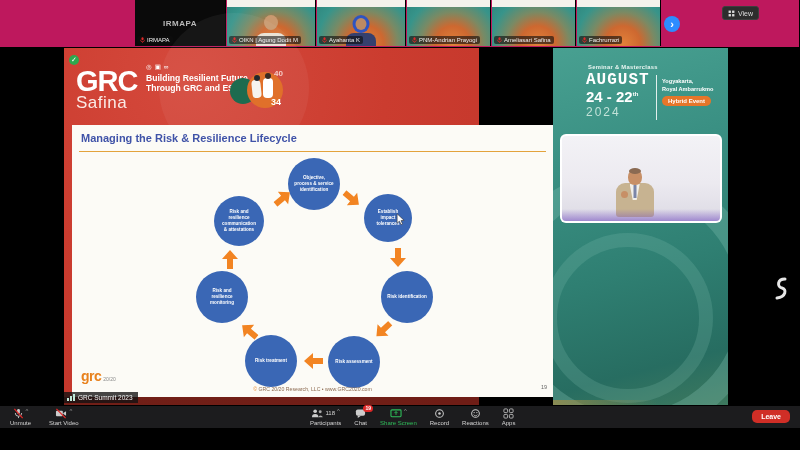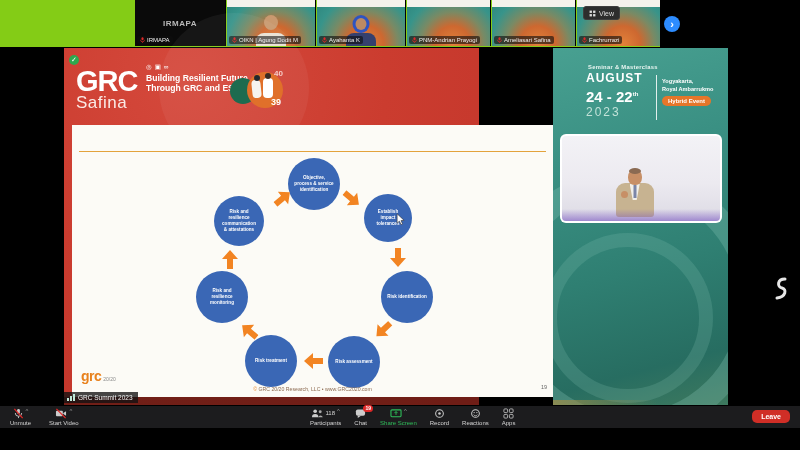--- a/index.html
+++ b/index.html
@@ -2,21 +2,21 @@
 <html><head>
 <meta charset="utf-8">
 <style>
   * { margin:0; padding:0; box-sizing:border-box; }
   html,body { background:#000; }
   button { font-family:inherit; cursor:pointer; }
   #app { width:800px; height:450px; position:relative; background:#000; overflow:hidden;
          font-family:"Liberation Sans",sans-serif; }
 
   
-  #filmstrip { position:absolute; top:0; left:0; width:660px; height:47px; background:#84cc16; }
+  #filmstrip { position:absolute; top:0; left:0; width:799px; height:47px; background:#be185d; }
   .thumb { position:absolute; top:0; height:46px; overflow:hidden; background:#000; border-right:1px solid #000; }
   .t1 { left:135px; width:91px; background:#0a0a0a; }
   .t2 { left:227px; width:89px; }
   .t3 { left:317px; width:89px; }
   .t4 { left:407px; width:84px; }
   .t5 { left:492px; width:84px; }
   .t6 { left:577px; width:84px; }
   .evt-bg { background:radial-gradient(circle at 55% 95%, #e2813a 0%, #cd6830 28%, #7a8a64 50%, #37948a 74%, #2d857c 100%); }
   .evt-bg::before { content:""; position:absolute; top:0; left:0; right:0; height:7px; background:#f4f2ec; }
   .center-name { position:absolute; top:50%; left:50%; transform:translate(-50%,-50%);
@@ -92,21 +92,21 @@
   
   #teal-panel { position:absolute; left:489px; top:0; width:175px; height:361px; overflow:hidden;
                 background:linear-gradient(165deg,#48a091 0%,#3a9083 30%,#2f7f72 60%,#276d61 85%,#3f7a5e 100%); }
   .swirl1 { position:absolute; left:-60px; top:120px; width:270px; height:270px; border-radius:50%;
             border:24px solid rgba(140,200,185,.28); }
   .swirl2 { position:absolute; left:-10px; top:185px; width:170px; height:170px; border-radius:50%;
             border:14px solid rgba(140,200,185,.2); }
   .olive { position:absolute; left:0; bottom:0; width:60%; height:9px;
            background:linear-gradient(90deg,rgba(160,140,70,.75),rgba(160,140,70,0)); }
   .evt-type { position:absolute; left:35px; top:16px; font-size:5.8px; font-weight:600; color:#eaf6f2; letter-spacing:.3px; }
-  .evt-month { position:absolute; left:33px; top:23px; font-size:12px; font-weight:800; color:#fff; letter-spacing:1px; }
+  .evt-month { position:absolute; left:33px; top:23px; font-size:16px; font-weight:800; color:#fff; letter-spacing:1px;font-family:Liberation Mono, monospace; }
   .evt-dates { position:absolute; left:33px; top:40px; font-size:15px; font-weight:800; color:#fff; }
   .evt-dates sup { font-size:6px; }
   .evt-year { position:absolute; left:33px; top:57px; font-size:12px; color:#c2e2d8; letter-spacing:2px; }
   .evt-divider { position:absolute; left:103px; top:27px; width:1px; height:45px; background:rgba(255,255,255,.85); }
   .evt-loc { position:absolute; left:109px; top:30px; font-size:5.6px; line-height:1.35; color:#fff; font-weight:600; }
   .evt-badge { position:absolute; left:109px; top:48px; background:#e6762a; color:#fff; font-size:6px;
                font-weight:700; padding:2px 6px; border-radius:7px; }
   #speaker-video { position:absolute; left:7px; top:86px; width:162px; height:89px; background:#fff;
                    border-radius:6px; padding:2px; }
   .vid-inner { position:relative; width:100%; height:100%; border-radius:4px; overflow:hidden;
@@ -247,24 +247,25 @@
         </div>
         <div id="tagline">Building Resilient Future Through GRC and ESG</div>
         <div id="artwork">
           <div class="aw-green"></div>
             <div class="aw-orange"></div>
           <div class="aw-fig1"></div>
             <div class="aw-fig2"></div>
           <div class="aw-h1"></div>
             <div class="aw-h2"></div>
           <span class="aw-top">40</span>
-          <span class="aw-bottom">39</span>
+          <span class="aw-bottom">34</span>
         </div>
 
         <div id="slide">
+          <div class="slide-title">Managing the Risk &amp; Resilience Lifecycle</div>
           <div class="slide-rule"></div>
 
           <div class="node n1">Objective, process &amp; service identification</div>
           <div class="node n2">Establish impact tolerances</div>
           <div class="node n3">Risk identification</div>
           <div class="node n4">Risk assessment</div>
           <div class="node n5">Risk treatment</div>
           <div class="node n6">Risk and resilience monitoring</div>
           <div class="node n7">Risk and resilience communication &amp; attestations</div>
 
@@ -306,21 +307,21 @@
         </div>
       </div>
 
       <div id="teal-panel">
         <div class="swirl1"></div>
         <div class="swirl2"></div>
         <div class="olive"></div>
         <div class="evt-type">Seminar &amp; Masterclass</div>
         <div class="evt-month">AUGUST</div>
         <div class="evt-dates"><span>24 - 22</span><sup>th</sup></div>
-        <div class="evt-year">2023</div>
+        <div class="evt-year">2024</div>
         <div class="evt-divider"></div>
         <div class="evt-loc">
           <div>Yogyakarta,</div>
           <div>Royal Ambarrukmo</div>
         </div>
         <div class="evt-badge">Hybrid Event</div>
 
         <div id="speaker-video">
           <div class="vid-inner">
             <div class="spk">

